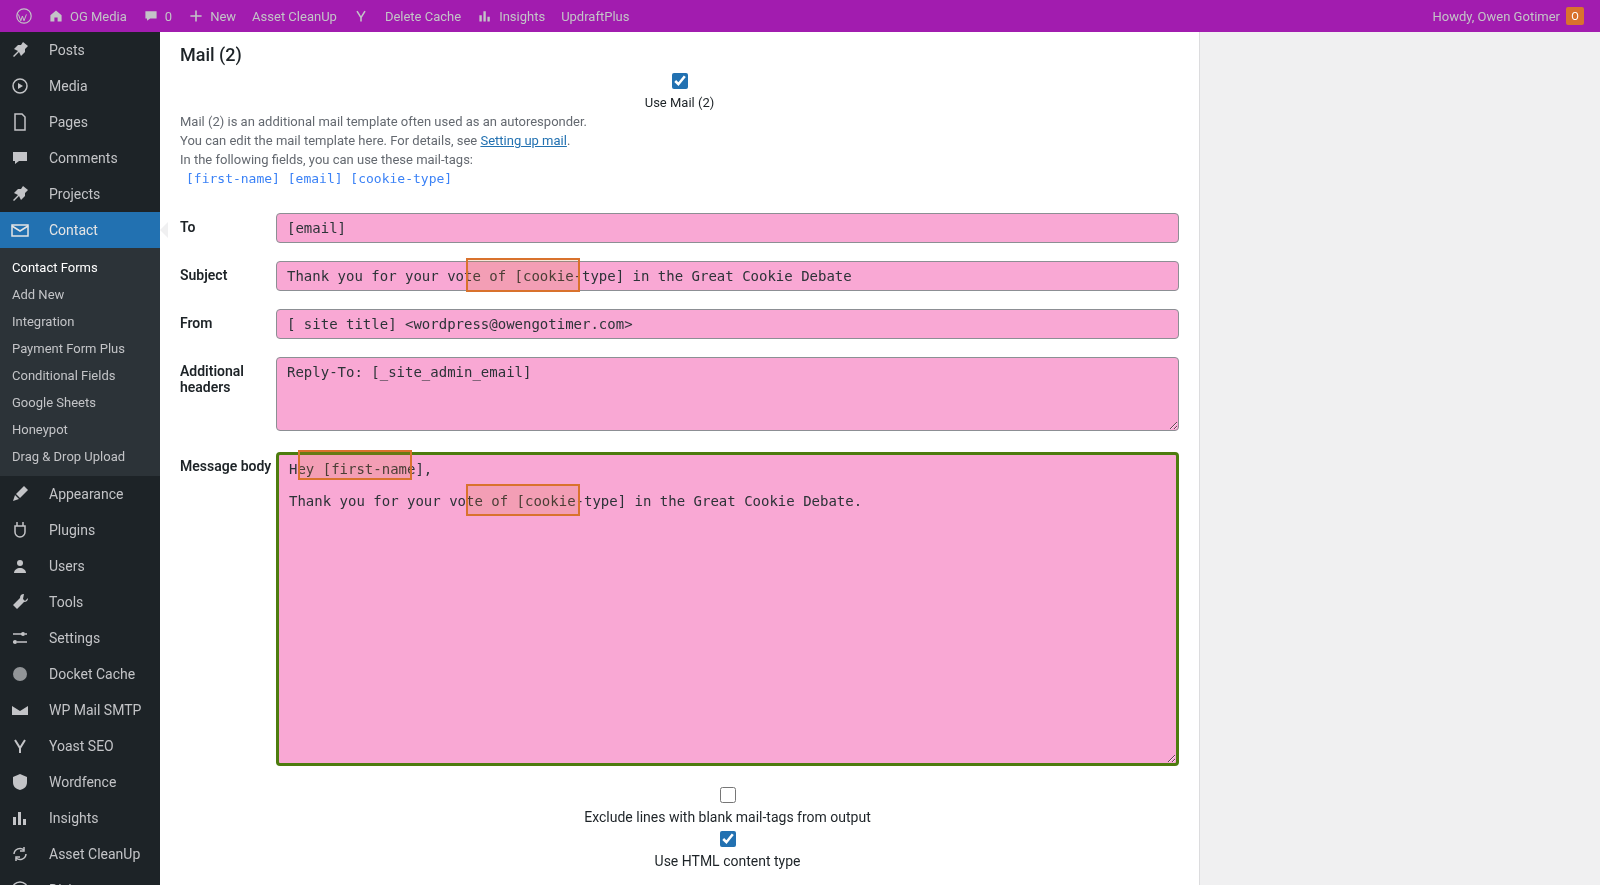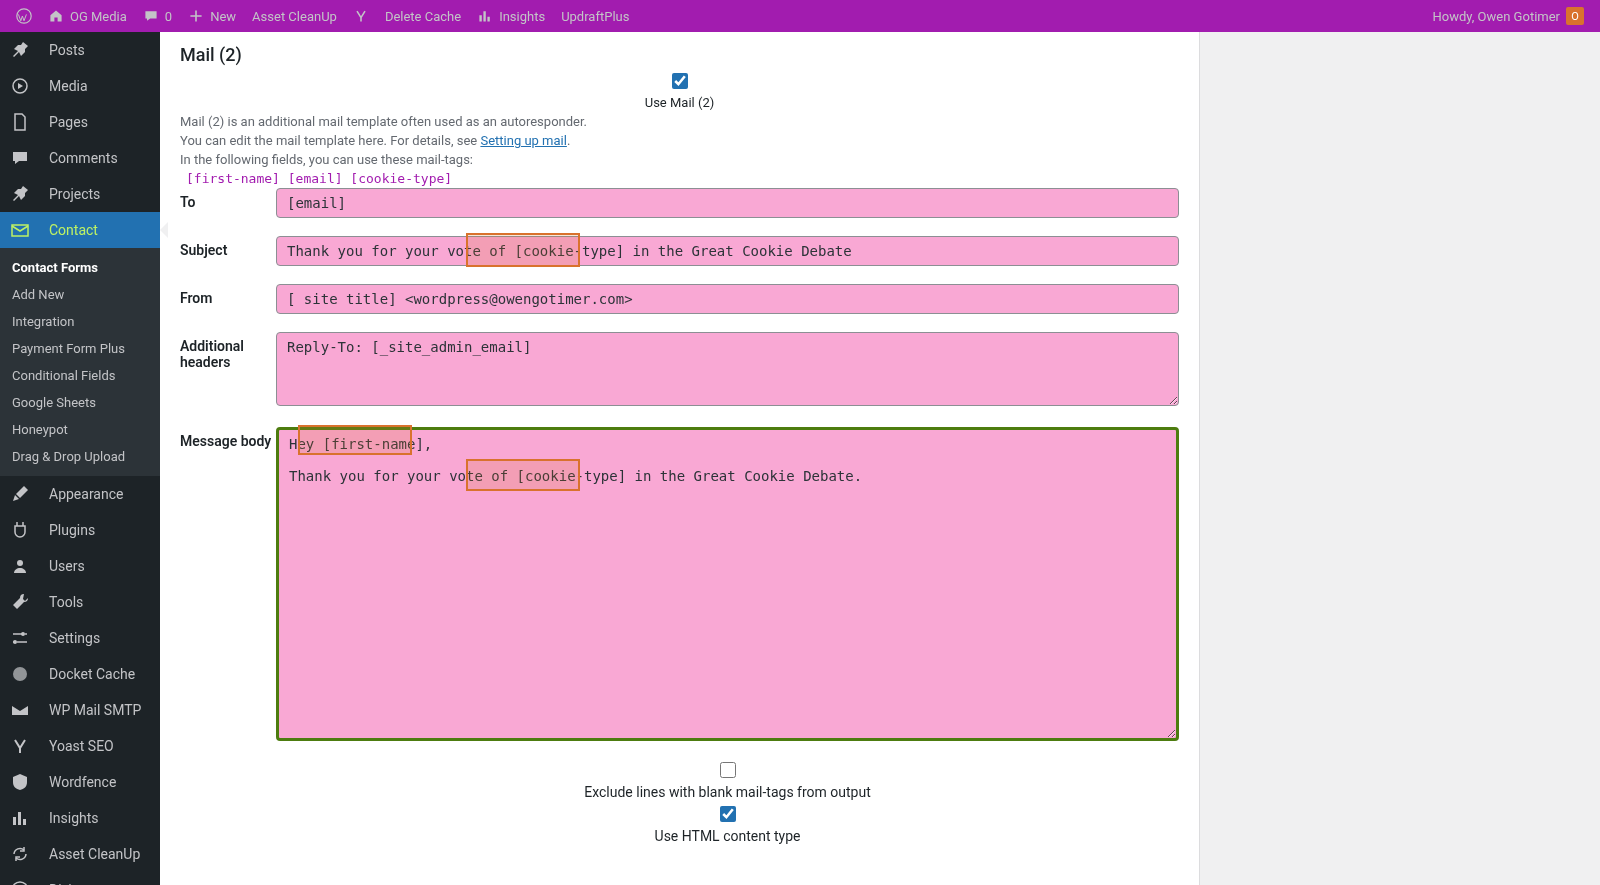--- a/index.html
+++ b/index.html
@@ -10,36 +10,36 @@
 .adminbar .left { display: flex; align-items: center; gap: 0; flex: 1; }
 .adminbar .right { display: flex; align-items: center; gap: 8px; }
 .adminbar .item { display: flex; align-items: center; gap: 6px; padding: 0 8px; height: 32px; cursor: pointer; color: #c3c4c7; }
 .adminbar .icon { width: 16px; height: 16px; display: inline-flex; align-items: center; justify-content: center; fill: currentColor; }
 .adminbar .avatar { width: 18px; height: 18px; background: #d9722d; border-radius: 2px; display: flex; align-items: center; justify-content: center; color: #fff; font-size: 11px; }
 
 
 .wrap { display: flex; min-height: calc(100vh - 32px); }
 .sidebar { width: 160px; background: #1d2327; color: #c3c4c7; font-size: 14px; }
 .menu-item { display: flex; align-items: center; gap: 19px; padding: 8px 10px; cursor: pointer; color: #c3c4c7; position: relative; }
-.menu-item.current { background: #2271b1; color: #bef264; }
+.menu-item.current { background: #2271b1; color: #e5e5e5; }
 .menu-item.current::after { content: ""; position: absolute; right: -8px; top: 50%; transform: translateY(-50%); border: 8px solid transparent; border-right-color: #f0f0f1; }
 .menu-item .micon { width: 20px; height: 20px; display: inline-flex; align-items: center; justify-content: center; fill: currentColor; }
 .submenu { background: #2c3338; padding: 6px 0; }
 .submenu .sitem { padding: 6px 12px; cursor: pointer; color: #c3c4c7; font-size: 13px; }
-.submenu .sitem.active { color: #fff; font-weight: 700; }
+.submenu .sitem.active { color: #fff; font-weight: 400; }
 
 
 .content { flex: 1; padding: 0; display: flex; }
 .panel { background: #fff; margin: 0; padding: 12px 20px 30px 20px; width: 1040px; border-right: 1px solid #dcdcde; }
 .panel h2 { font-size: 18px; font-weight: 500; margin-bottom: 8px; }
 .check-row { display: flex; align-items: center; gap: 6px; margin-bottom: 4px; flex-direction: column; }
 .check-row input[type=checkbox] { width: 16px; height: 16px; accent-color: #2271b1; }
 .desc { color: #646970; font-size: 13px; margin-bottom: 4px; }
 .desc a { color: #2271b1; text-decoration: underline; }
-.tags { font-family: ui-monospace, Menlo, monospace; font-size: 13px; color: #a21caf; padding-left: 6px; margin-bottom: 2px; }
+.tags { font-family: ui-monospace, Menlo, monospace; font-size: 13px; color: #3b82f6; padding-left: 6px; margin-bottom: 27px; }
 
 .form-row { display: flex; align-items: flex-start; margin-bottom: 18px; }
 .form-row .lbl { width: 96px; font-weight: 600; font-size: 14px; padding-top: 6px; }
 .form-row .ctrl { flex: 1; }
 .form-row input[type=text], .form-row textarea { width: 100%; border: 1px solid #8c8f94; border-radius: 4px; padding: 6px 10px; font-family: ui-monospace, Menlo, monospace; font-size: 14px; background: #f9a8d4; color: #2c3338; }
 .form-row textarea { resize: vertical; }
 .form-row textarea.headers { height: 74px; }
 .form-row textarea.body { height: 314px; border: 3px solid #4d7c0f; }
 .subject-wrap { position: relative; }
 .highlight-box { position: absolute; border: 2px solid #d9722d; background: rgba(217,114,45,0.18); pointer-events: none; }

